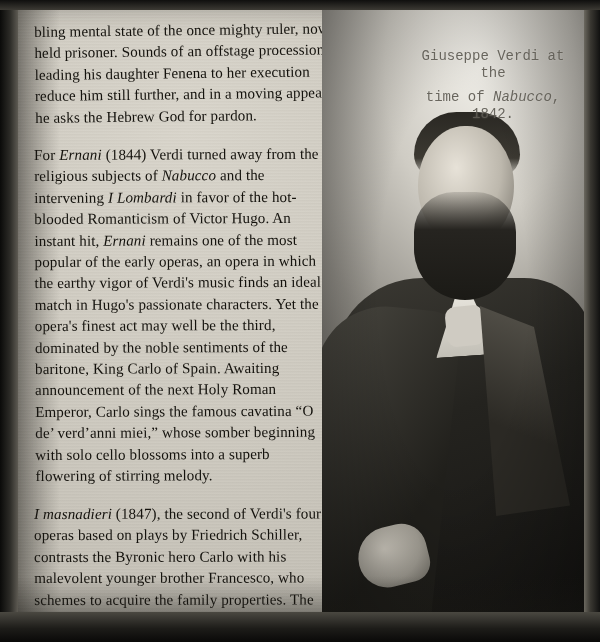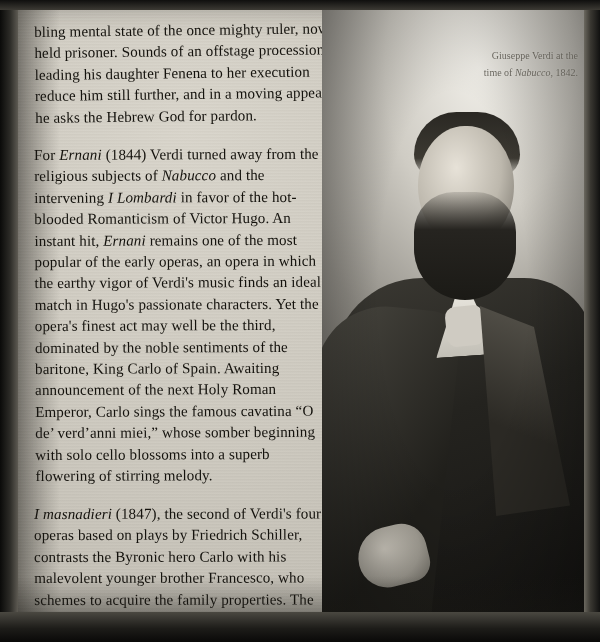--- a/index.html
+++ b/index.html
@@ -188,30 +188,30 @@
     transform: rotate(-14deg);
   }
 
   
   .caption {
     position: absolute;
     right: 22px;
     top: 48px;
     width: 170px;
     z-index: 5;
-    font-family: Liberation Serif, serif;
-    font-size: 10px;
+    font-family: Liberation Mono, monospace;
+    font-size: 14px;
     line-height: 16.5px;
     color: #5f5c54;
-    text-align: right;
+    text-align: center;
     text-shadow: 0 0 2px rgba(255,255,255,0.25);
     opacity: 0.92;
   }
   .caption .cap-it { font-style: italic; }
-  .caption .line2 { display: block; }
+  .caption .line2 { display: block; margin-top: 8px; }
 
   
   .gutter-shade {
     position: absolute;
     left: 14px; top: 6px;
     width: 46px; height: 620px;
     background: linear-gradient(90deg, rgba(30,28,24,0.45) 0%, rgba(30,28,24,0.0) 100%);
     z-index: 5;
     pointer-events: none;
   }

